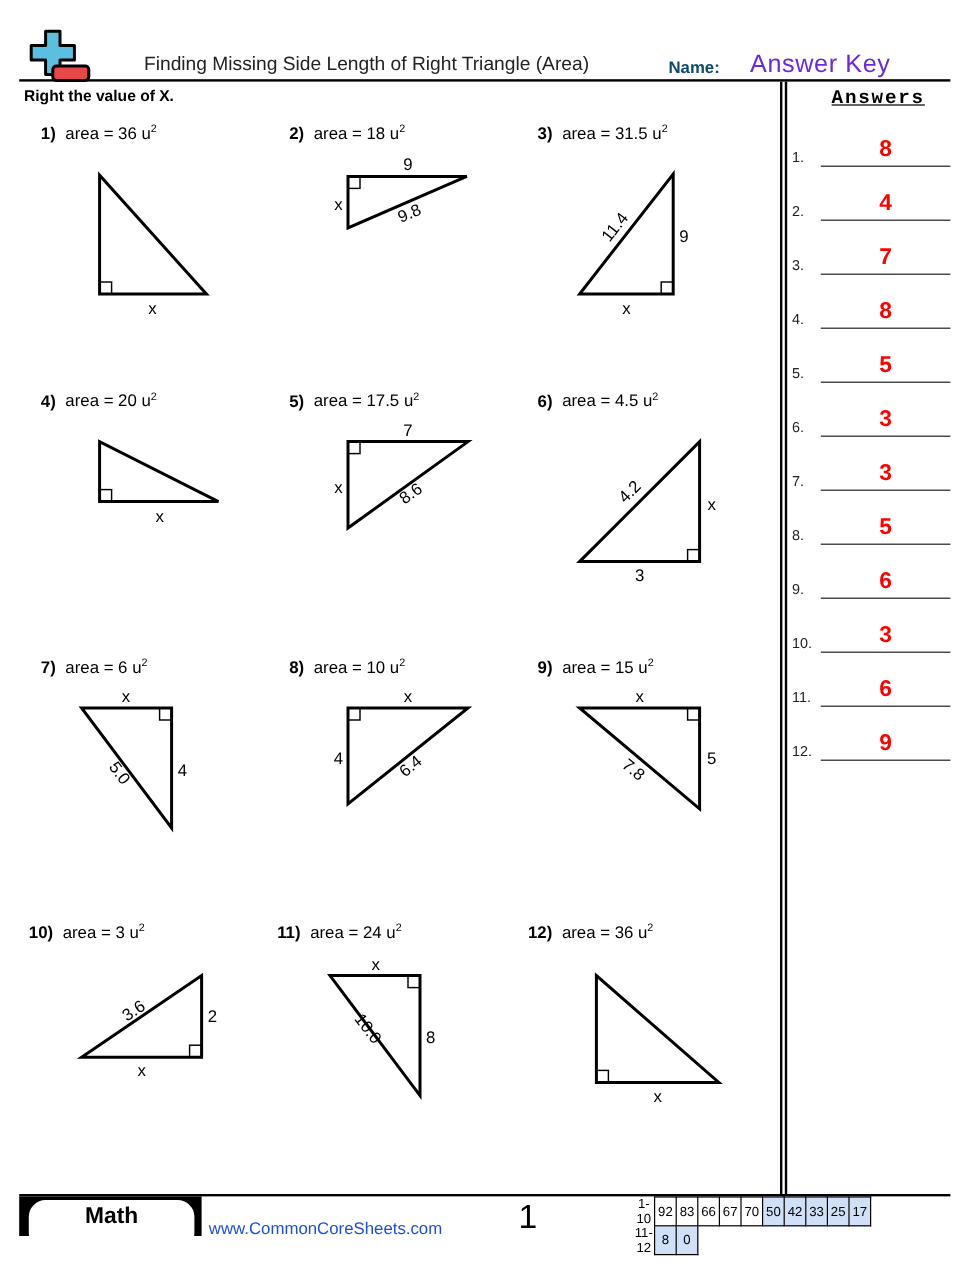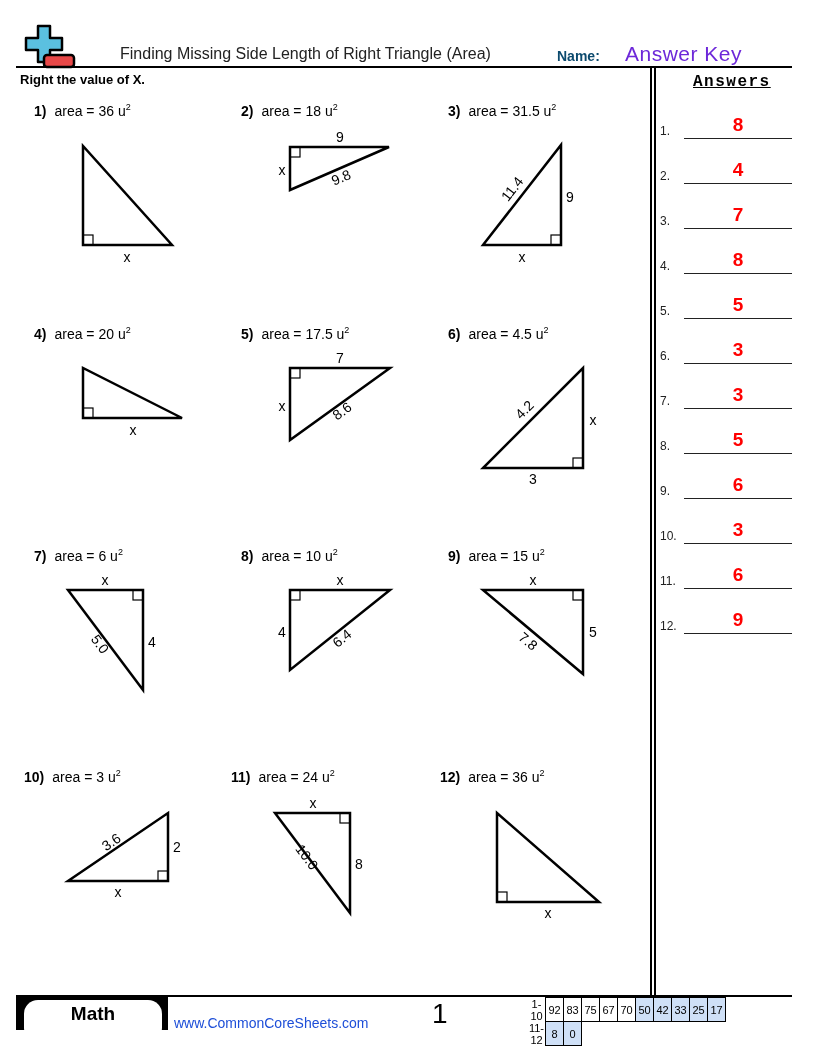--- a/index.html
+++ b/index.html
@@ -245,21 +245,21 @@
 <div class="abs url">www.CommonCoreSheets.com</div>
 <div class="abs page-num">1</div>
 
 <div class="abs" style="left:528px;top:997px;">
   <table class="score-table">
     <tbody>
         <tr>
       <td class="score-label" style="border:none">1-10</td>
       <td>92</td>
       <td>83</td>
-      <td>75</td>
+      <td>66</td>
       <td>67</td>
       <td>70</td>
       <td class="hl">50</td>
       <td class="hl">42</td>
       <td class="hl">33</td>
       <td class="hl">25</td>
       <td class="hl">17</td>
     </tr>
     <tr>
       <td class="score-label" style="border:none">11-12</td>

